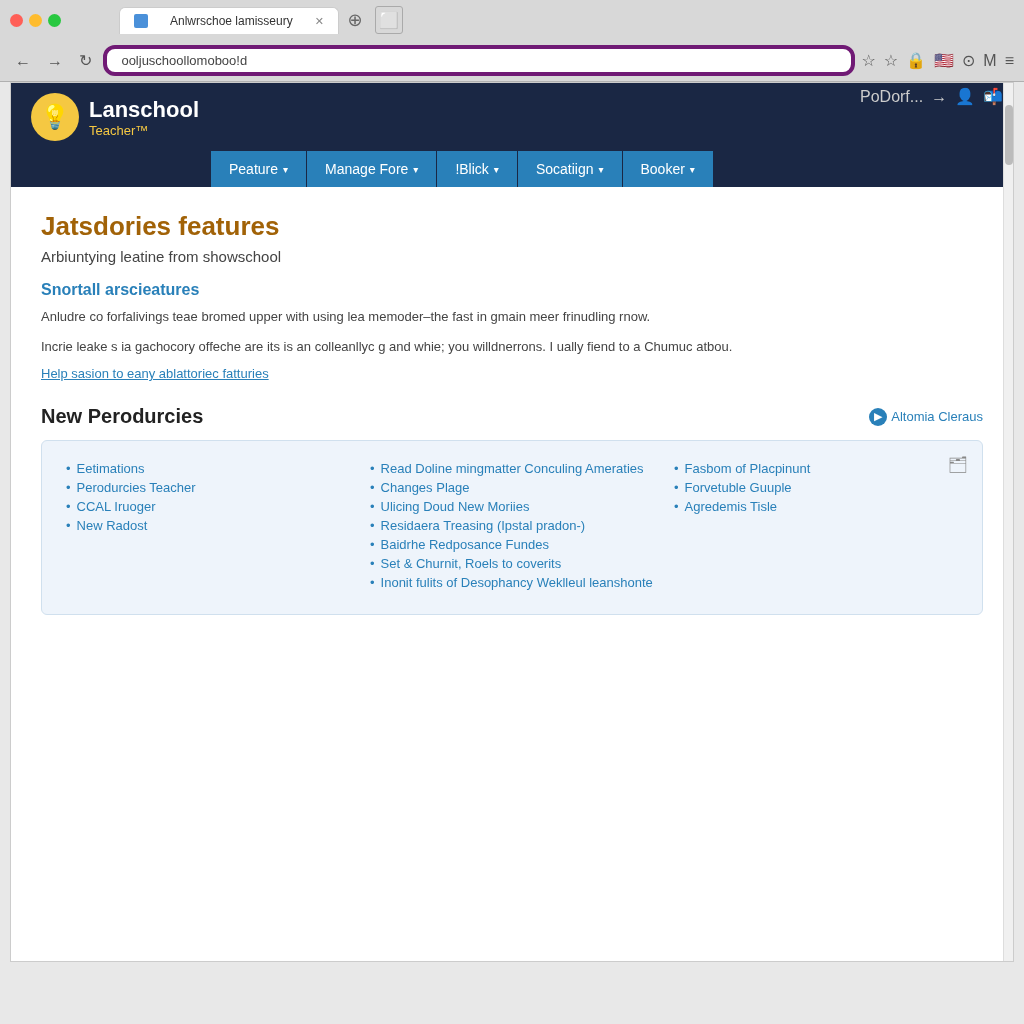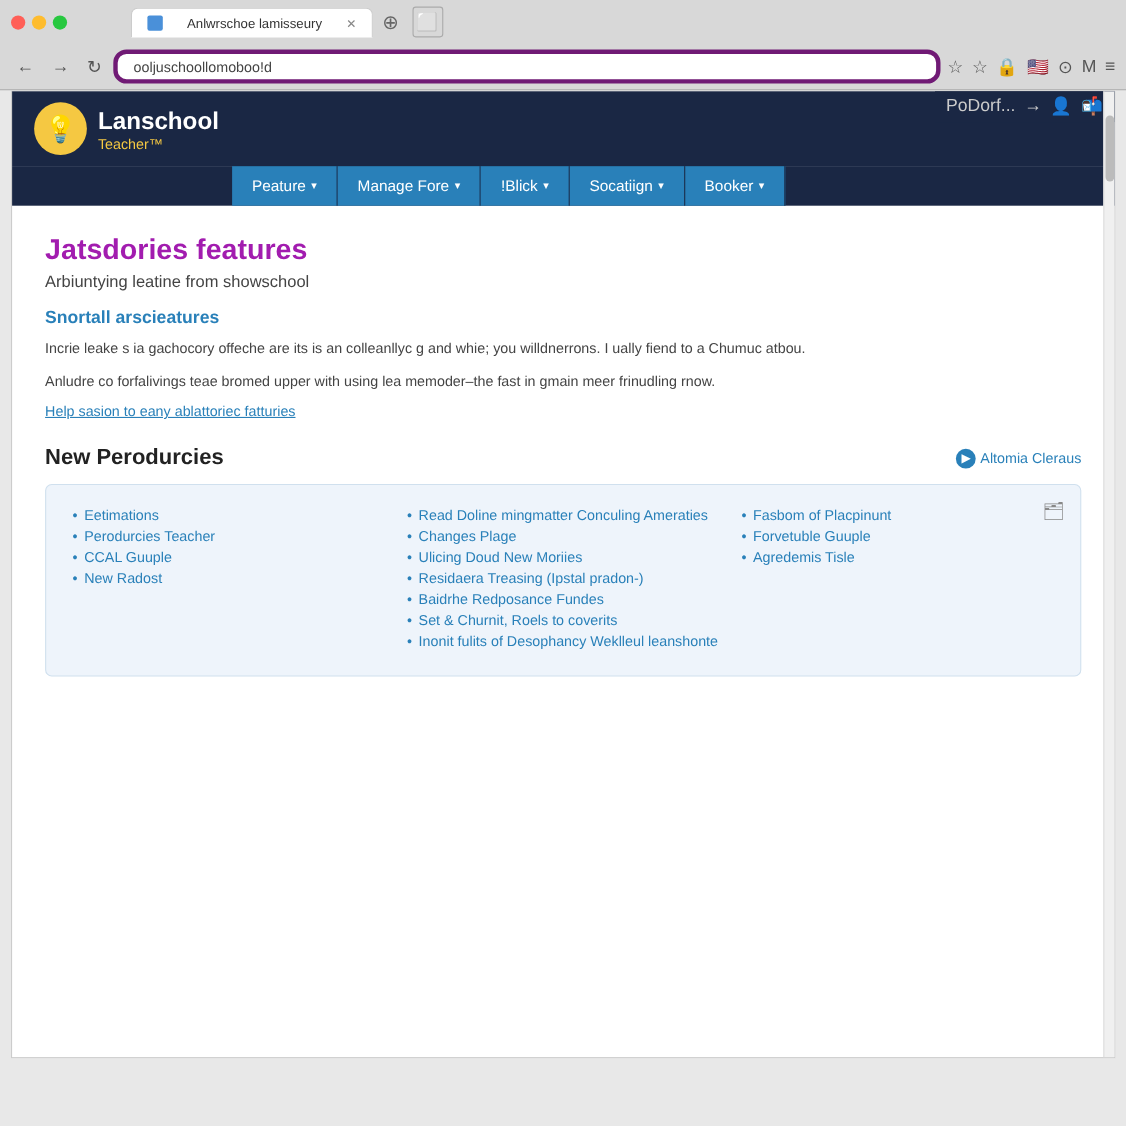--- a/index.html
+++ b/index.html
@@ -92,21 +92,21 @@
       font-size: 14px;
       cursor: pointer;
       display: flex; align-items: center; gap: 5px;
       border-right: 1px solid #1a2744;
       white-space: nowrap;
     }
     .nav-item .arrow { font-size: 10px; }
 
     
     .content { padding: 24px 30px; }
-    .page-title { font-size: 26px; font-weight: bold; color: #a21caf; margin-bottom: 6px; }
+    .page-title { font-size: 26px; font-weight: bold; color: #a16207; margin-bottom: 6px; }
     .page-subtitle { font-size: 15px; color: #444; margin-bottom: 16px; }
     .section-link { color: #2980b9; font-size: 16px; font-weight: bold; margin-bottom: 8px; display: block; }
     .section-desc { font-size: 13px; color: #444; margin-bottom: 10px; line-height: 1.5; }
     .help-link { color: #2980b9; font-size: 13px; text-decoration: underline; cursor: pointer; margin-bottom: 24px; display: block; }
 
     .products-header {
       display: flex; align-items: center; justify-content: space-between;
       margin-bottom: 12px;
     }
     .products-title { font-size: 20px; font-weight: bold; color: #222; }
@@ -225,22 +225,22 @@
       <span>Booker</span>
       <span class="arrow">▾</span>
     </div>
   </div>
 
   <div class="content">
     <h1 class="page-title">Jatsdories features</h1>
     <p class="page-subtitle">Arbiuntying leatine from showschool</p>
 
     <a class="section-link">Snortall arscieatures</a>
+    <p class="section-desc">Anludre co forfalivings teae bromed upper with using lea memoder–the fast in gmain meer frinudling rnow.</p>
     <p class="section-desc">Incrie leake s ia gachocory offeche are its is an colleanllyc g and whie; you willdnerrons. I ually fiend to a Chumuc atbou.</p>
-    <p class="section-desc">Anludre co forfalivings teae bromed upper with using lea memoder–the fast in gmain meer frinudling rnow.</p>
 
     <a class="help-link">Help sasion to eany ablattoriec fatturies</a>
 
     <div class="products-header">
       <h2 class="products-title">New Perodurcies</h2>
       <div class="products-link">
         <span class="circle-arrow">▶</span>
         <span>Altomia Cleraus</span>
       </div>
     </div>
@@ -253,21 +253,21 @@
           <div class="feature-item">
             <span class="bullet">•</span>
             <span>Eetimations</span>
           </div>
           <div class="feature-item">
             <span class="bullet">•</span>
             <span>Perodurcies Teacher</span>
           </div>
           <div class="feature-item">
             <span class="bullet">•</span>
-            <span>CCAL Guuple</span>
+            <span>CCAL Iruoger</span>
           </div>
           <div class="feature-item">
             <span class="bullet">•</span>
             <span>New Radost</span>
           </div>
         </div>
 
         <div>
           <div class="feature-item">
             <span class="bullet">•</span>

